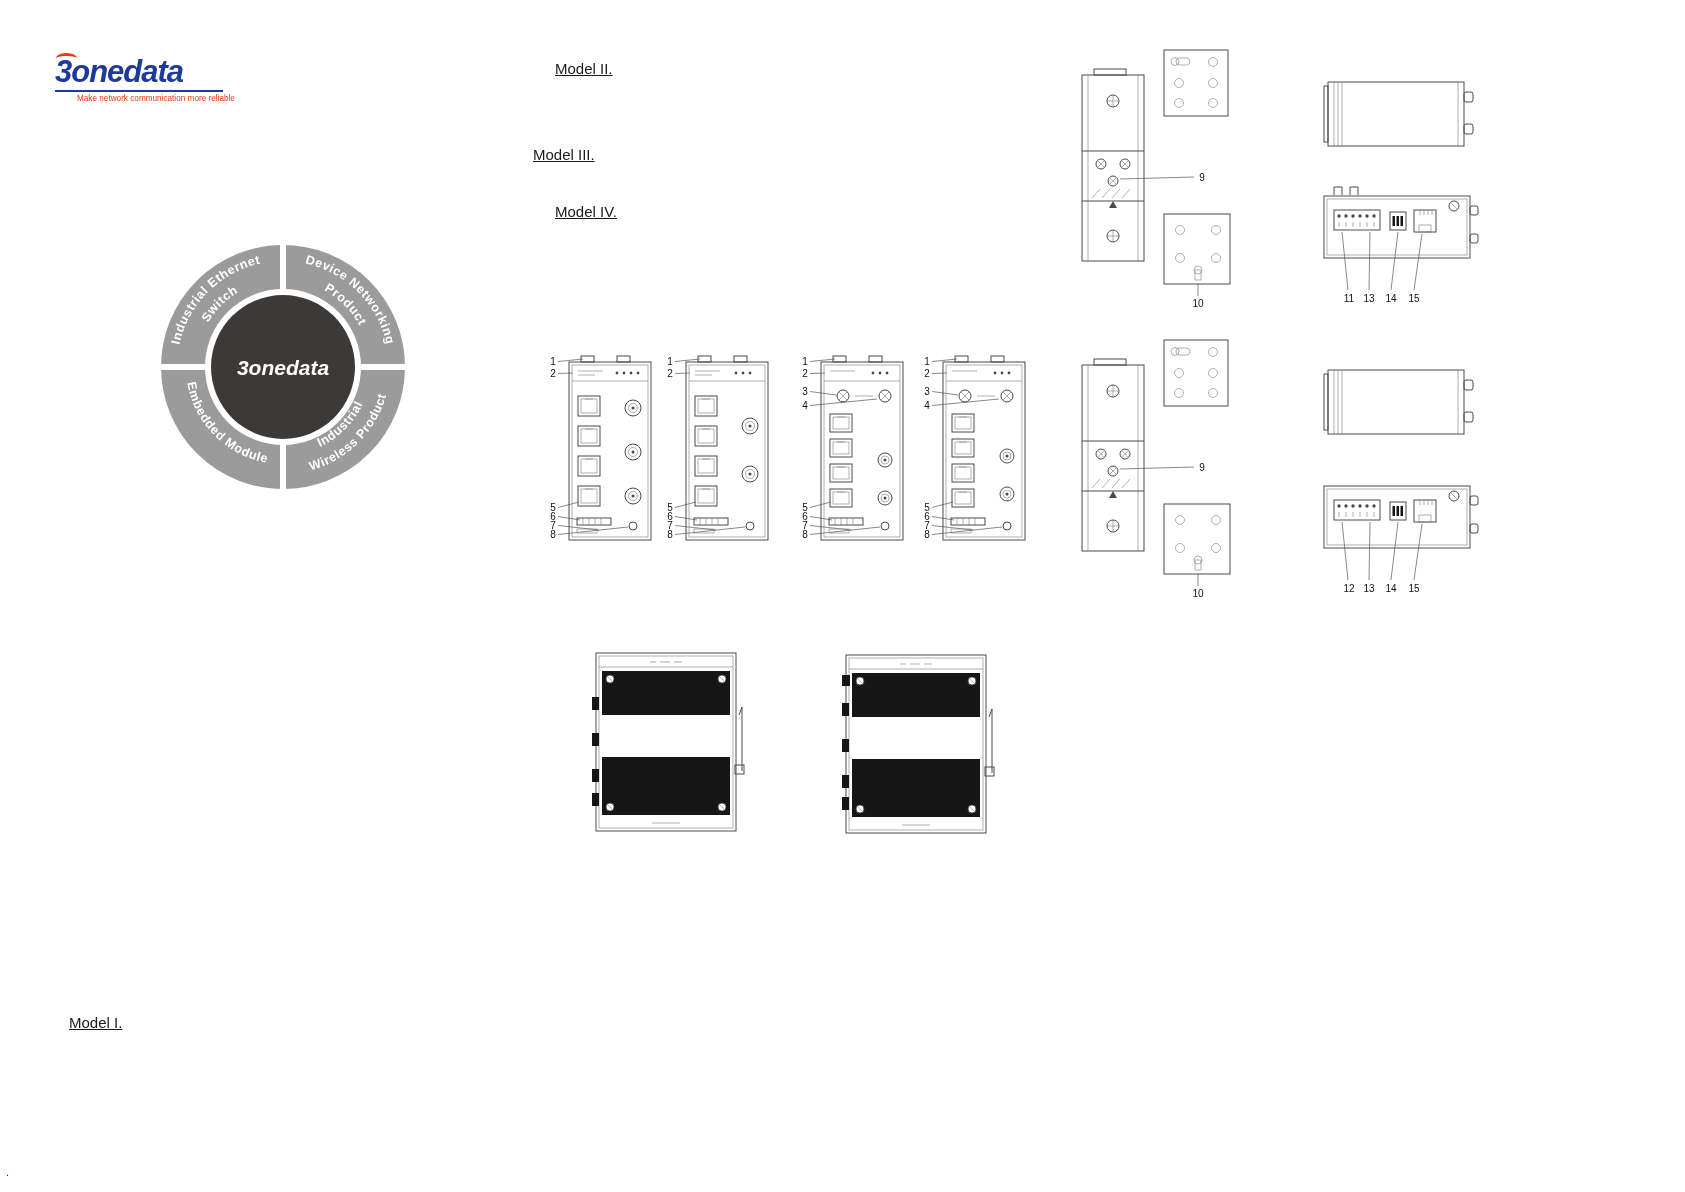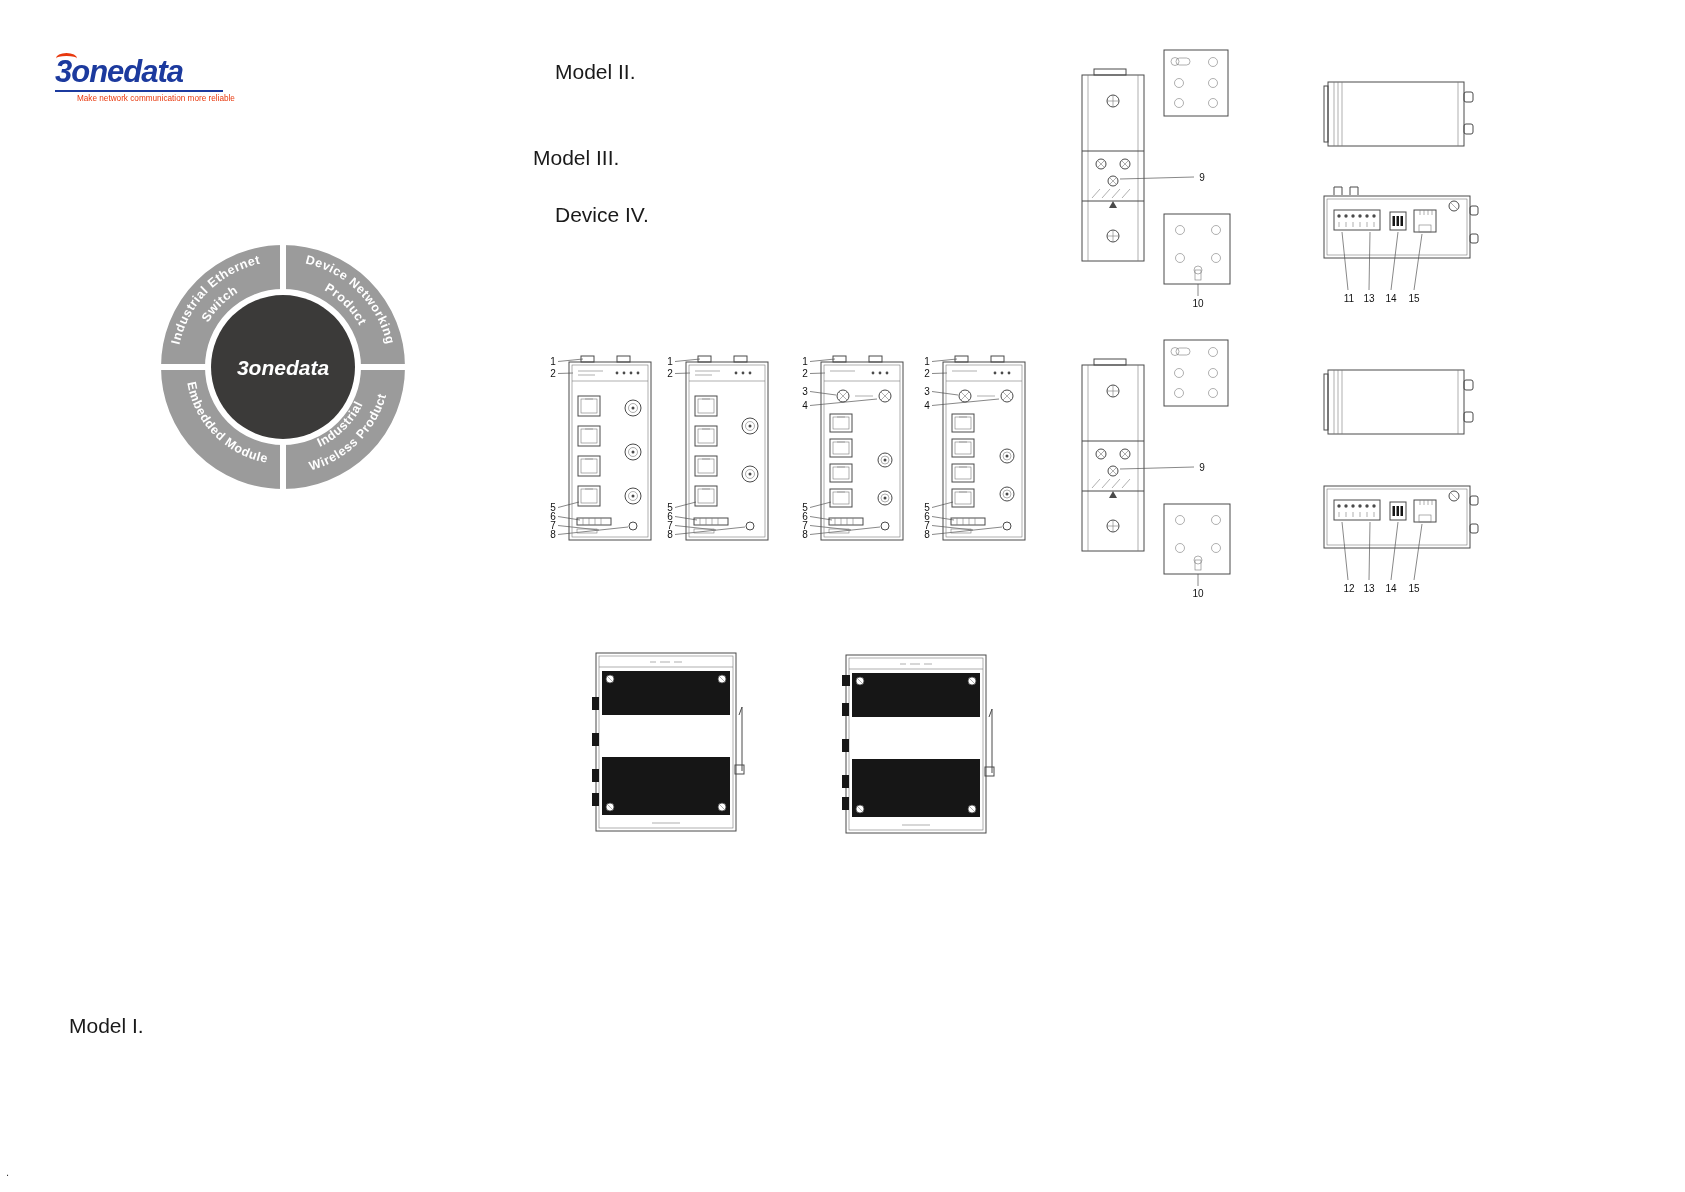--- a/index.html
+++ b/index.html
@@ -9,21 +9,21 @@
 
   
   .logo { position:absolute; left:55px; top:56px; width:185px; }
   .logo-brand { font-size:31px; font-weight:bold; font-style:italic; color:#1c3a9e;
                 letter-spacing:-1px; line-height:1.05; font-family:"Liberation Sans",sans-serif; }
   .logo-swoosh { position:absolute; left:1px; top:-3px; width:21px; height:11px;
                  border-top:3px solid #e8380d; border-radius:50%; }
   .logo-rule { height:2px; background:#1c3a9e; width:168px; margin-top:1px; }
   .logo-tagline { color:#e8380d; font-size:8.2px; margin-top:2px; white-space:nowrap;padding-left:22px; }
 
-  .model-label { position:absolute; font-size:21px; color:#1a1a1a; }
+  .model-label { position:absolute; font-size:15px; color:#1a1a1a;text-decoration:underline; }
 
   .drw { position:absolute; }
 
   
   .st  { fill:none; stroke:#4a4a4a; stroke-width:1; }
   .st2 { fill:none; stroke:#7a7a7a; stroke-width:0.6; }
   .ld  { stroke:#555; stroke-width:0.7; fill:none; }
   .co  { font-size:10px; fill:#111; text-anchor:middle; font-family:"Liberation Sans",sans-serif; }
   .dot { fill:#4a4a4a; stroke:none; }
   .dk  { fill:#161616; stroke:none; }
@@ -40,21 +40,21 @@
 
   <div class="logo">
     <div class="logo-brand">3onedata</div>
     <div class="logo-swoosh"></div>
     <div class="logo-rule"></div>
     <div class="logo-tagline">Make network communication more reliable</div>
   </div>
 
   <div class="model-label" style="left:555px;top:60px">Model II.</div>
   <div class="model-label" style="left:533px;top:146px">Model III.</div>
-  <div class="model-label" style="left:555px;top:203px">Device IV.</div>
+  <div class="model-label" style="left:555px;top:203px">Model IV.</div>
   <div class="model-label" style="left:69px;top:1014px">Model I.</div>
 
   <svg class="drw" style="left:160px;top:244px" width="246" height="246" viewBox="0 0 246 246">
     <defs>
       <path id="p-nw1" d="M 17 123 A 106 106 0 0 1 123 17"></path>
       <path id="p-nw2" d="M 36 123 A 87 87 0 0 1 123 36"></path>
       <path id="p-ne1" d="M 123 17 A 106 106 0 0 1 229 123"></path>
       <path id="p-ne2" d="M 123 36 A 87 87 0 0 1 210 123"></path>
       <path id="p-sw1" d="M 26 123 A 97 97 0 0 0 123 220"></path>
       <path id="p-se1" d="M 123 211 A 88 88 0 0 0 211 123"></path>

